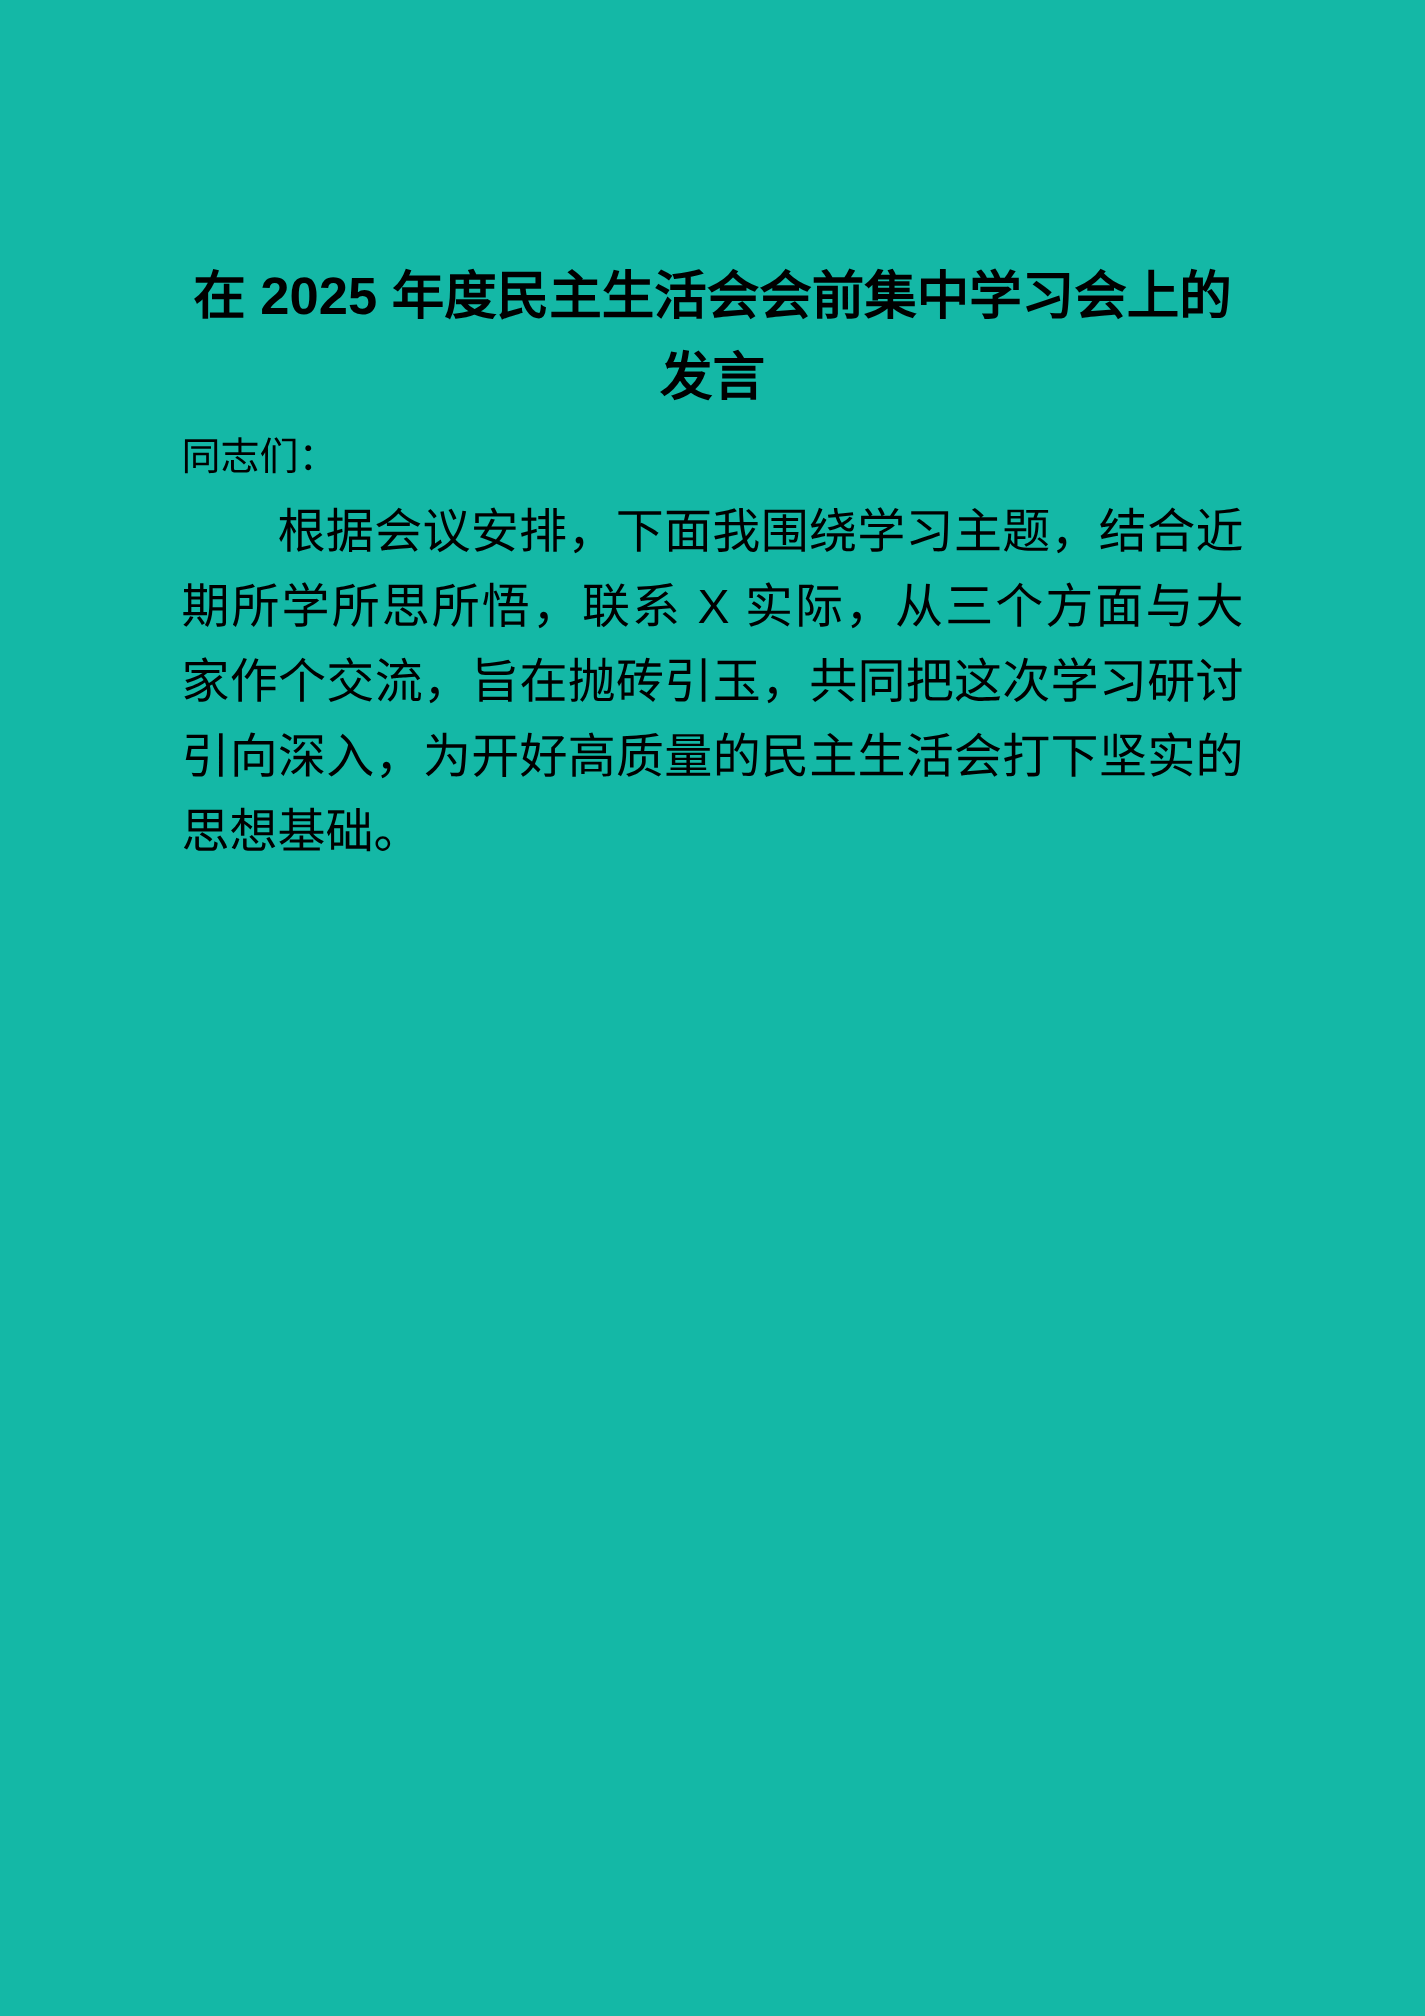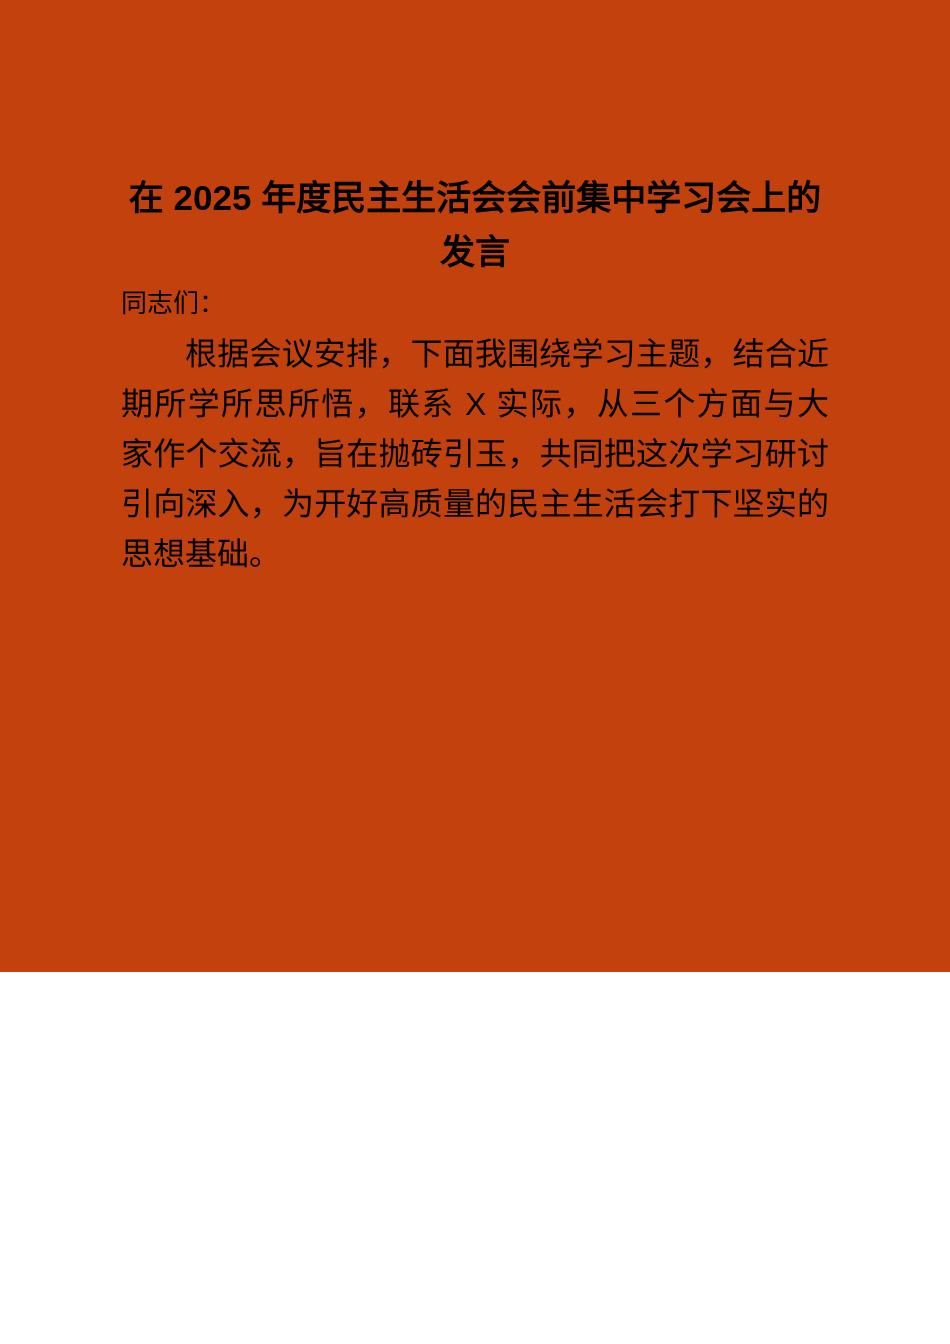--- a/index.html
+++ b/index.html
@@ -5,43 +5,42 @@
   html, body {
     margin: 0;
     padding: 0;
     background: #ffffff;
     color: #000000;
     font-family: "Liberation Sans", "DejaVu Sans", sans-serif;
   }
   .viewport {
     position: relative;
     width: 950px;
-    height: 972px;
-    background: #c2410c;
+    height: 1344px;
+    background: #14b8a6;
     overflow: hidden;
   }
   .page {
     width: 708px;
     margin: 0 auto;
     padding-top: 171px;
   }
   .doc-title {
     margin: 0;
     font-size: 35px;
     line-height: 54px;
     font-weight: 700;
     text-align: center;
     letter-spacing: 0;
   }
   .salutation {
     margin: 0;
     font-size: 26px;
     line-height: 50px;
     text-indent: 0;
-    font-family: Liberation Serif, serif;
   }
   .para {
     margin: 0;
     font-size: 32px;
     line-height: 50px;
     text-indent: 2em;
     text-align: justify;
   }
   .section-heading {
     font-weight: 700;

